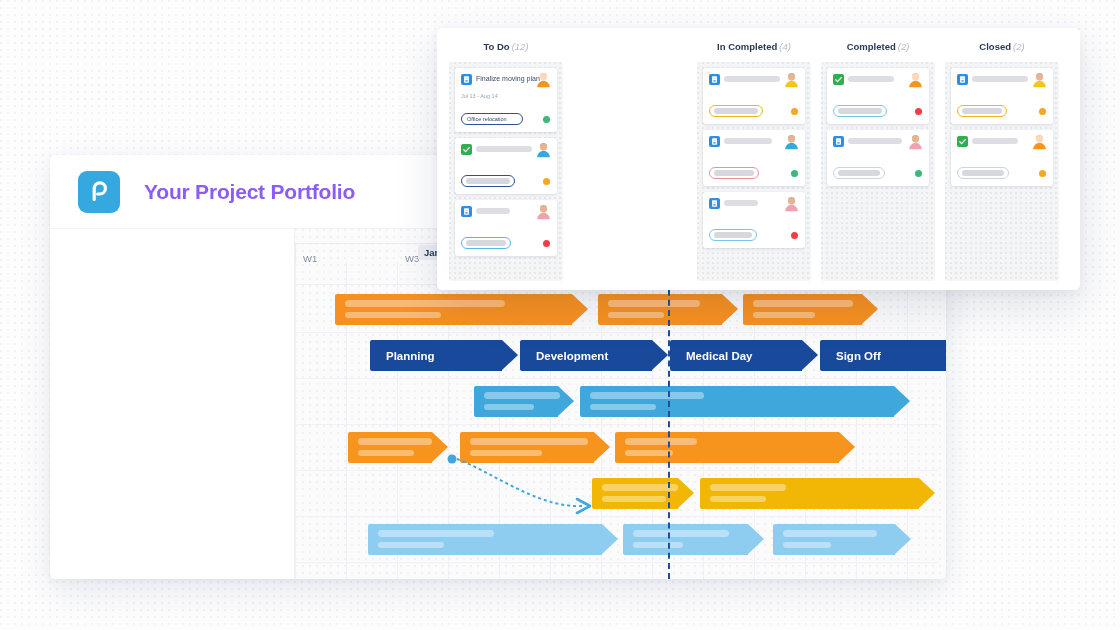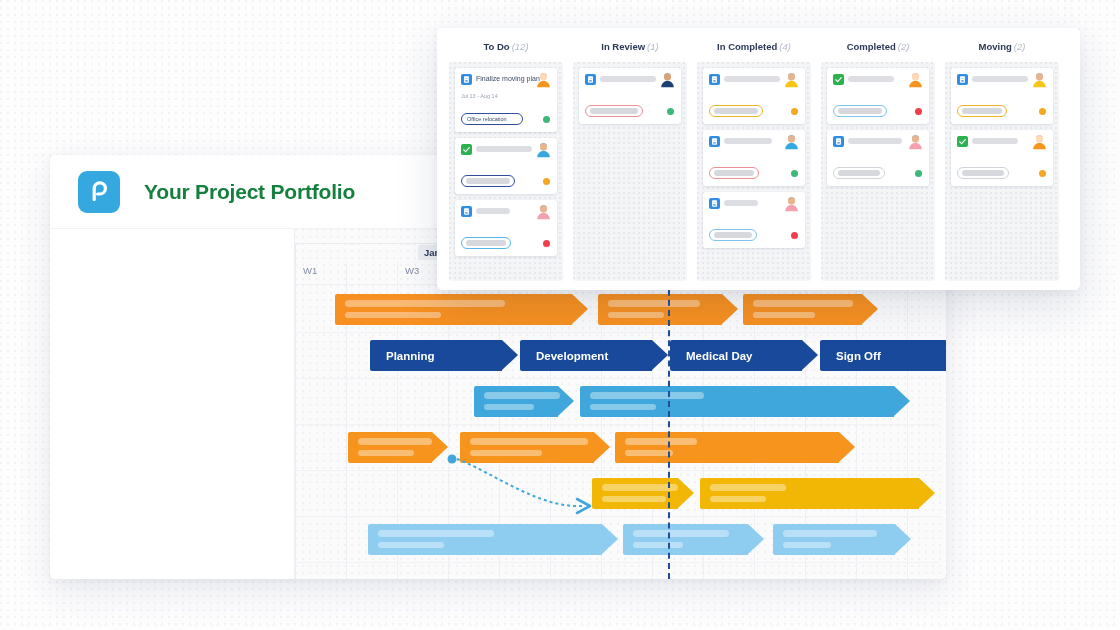--- a/index.html
+++ b/index.html
@@ -27,21 +27,21 @@
     position: relative; height: 74px; background: #fff;
     display: flex; align-items: center; padding-left: 28px;
     border-bottom: 1px solid #f0f2f6;
   }
   #logo {
     width: 42px; height: 42px; border-radius: 9px; background: #35a8e0;
     display: flex; align-items: center; justify-content: center; flex: none;
   }
   #logo svg { display:block; }
   #portfolio-title {
-    margin-left: 24px; font-size: 21px; font-weight: bold; color: #15803d;
+    margin-left: 24px; font-size: 21px; font-weight: bold; color: #8b5cf6;
     letter-spacing: -.2px;
   }
 
   #gantt-body { position: relative; height: 350px;
     background:
       radial-gradient(circle at 1px 1px, rgba(140,150,175,.09) 0.8px, transparent 1px) 0 0/7px 7px,
       #fbfbfc;
   }
   
   #left-pane { position:absolute; left:0; top:0; width:245px; height:350px;
@@ -56,21 +56,21 @@
 
   
   #month-strip {
     position:absolute; left:245px; top:14px; width:651px; height:19px;
     border-left:1px solid #e9ebf0; border-top:1px solid #e9ebf0;
   }
   #month-label {
     position:absolute; left:122px; top:1px; font-size:9.5px; font-weight:bold;
     color:#2b3958; background:#eceef2; padding:2px 6px; border-radius:2px;
   }
-  .week-label { position:absolute; top:36px; font-size:9.5px; color:#828da3; }
+  .week-label { position:absolute; top:24px; font-size:9.5px; color:#828da3; }
 
   
   .vgrid { position:absolute; top:33px; width:1px; height:317px; background:#eef0f4; }
   
   .hrow-line { position:absolute; left:28px; width:860px; height:1px; background:#f1f2f6; }
 
   
   .grow { position:absolute; left:0; width:896px; height:46px; }
   .row-ico { position:absolute; left:28px; top:11px; width:24px; height:24px; }
   .row-name { position:absolute; left:78px; top:16px; font-size:12.5px; color:#52607a; }
@@ -413,42 +413,20 @@
                 <circle cx="10" cy="7.2" r="4.2" fill="#e8b490"></circle>
                 <path d="M5.8 7.2a4.2 4.2 0 0 1 8.4 0c0-3.4-1.6-4.6-4.2-4.6S5.8 3.8 5.8 7.2z" fill="#5a3a2a"></path>
               </svg></div>
             <div class="kpill" style="border-color: rgb(87, 183, 232); width: 50px;">
               <span class="inner" style="width: 40px;"></span>
             </div>
             <div class="kdot" style="background: rgb(239, 62, 74);"></div>
           </div>
         </div>
       </div>
-      <div class="kcol" style="left: 136px;">
-        <div class="kcol-head"><span>In Review</span><span class="cnt">(1)</span></div>
-        <div class="kcol-body">
-          <div class="kcard">
-            <div class="ktype" style="background: rgb(47, 141, 228);">
-              <svg viewBox="0 0 12 12" width="11" height="11">
-                <path d="M4 3.2h4v5.6H4z M4.8 4.6h2.4 M4.8 6.2h2.4" fill="none" stroke="#fff" stroke-width="1.3" stroke-linecap="round" stroke-linejoin="round"></path>
-              </svg>
-            </div>
-            <div class="kskel" style="width: 56px;"></div>
-            <div class="kavatar"><svg viewBox="0 0 20 20" width="17" height="17">
-                <path d="M2.6 19a7.4 7.4 0 0 1 14.8 0z" fill="#1b3f73"></path>
-                <circle cx="10" cy="7.2" r="4.2" fill="#d9a377"></circle>
-                <path d="M5.8 7.2a4.2 4.2 0 0 1 8.4 0c0-3.4-1.6-4.6-4.2-4.6S5.8 3.8 5.8 7.2z" fill="#3a2a22"></path>
-              </svg></div>
-            <div class="kpill" style="border-color: rgb(239, 143, 150); width: 58px;">
-              <span class="inner" style="width: 48px;"></span>
-            </div>
-            <div class="kdot" style="background: rgb(60, 184, 120);"></div>
-          </div>
-        </div>
-      </div>
       <div class="kcol" style="left: 260px;">
         <div class="kcol-head"><span>In Completed</span><span class="cnt">(4)</span></div>
         <div class="kcol-body">
           <div class="kcard">
             <div class="ktype" style="background: rgb(47, 141, 228);">
               <svg viewBox="0 0 12 12" width="11" height="11">
                 <path d="M4 3.2h4v5.6H4z M4.8 4.6h2.4 M4.8 6.2h2.4" fill="none" stroke="#fff" stroke-width="1.3" stroke-linecap="round" stroke-linejoin="round"></path>
               </svg>
             </div>
             <div class="kskel" style="width: 56px;"></div>
@@ -531,21 +509,21 @@
                 <path d="M5.8 7.2a4.2 4.2 0 0 1 8.4 0c0-3.4-1.6-4.6-4.2-4.6S5.8 3.8 5.8 7.2z" fill="#5a3a2a"></path>
               </svg></div>
             <div class="kpill" style="border-color: rgb(207, 211, 218); width: 52px;">
               <span class="inner" style="width: 42px;"></span>
             </div>
             <div class="kdot" style="background: rgb(60, 184, 120);"></div>
           </div>
         </div>
       </div>
       <div class="kcol" style="left: 508px;">
-        <div class="kcol-head"><span>Moving</span><span class="cnt">(2)</span></div>
+        <div class="kcol-head"><span>Closed</span><span class="cnt">(2)</span></div>
         <div class="kcol-body">
           <div class="kcard">
             <div class="ktype" style="background: rgb(47, 141, 228);">
               <svg viewBox="0 0 12 12" width="11" height="11">
                 <path d="M4 3.2h4v5.6H4z M4.8 4.6h2.4 M4.8 6.2h2.4" fill="none" stroke="#fff" stroke-width="1.3" stroke-linecap="round" stroke-linejoin="round"></path>
               </svg>
             </div>
             <div class="kskel" style="width: 56px;"></div>
             <div class="kavatar"><svg viewBox="0 0 20 20" width="17" height="17">
                 <path d="M2.6 19a7.4 7.4 0 0 1 14.8 0z" fill="#f5c518"></path>

